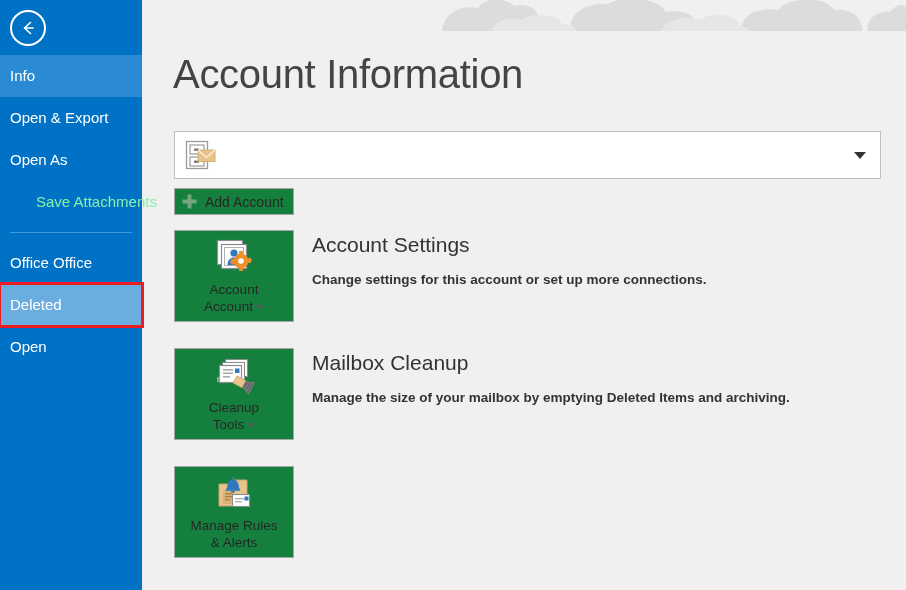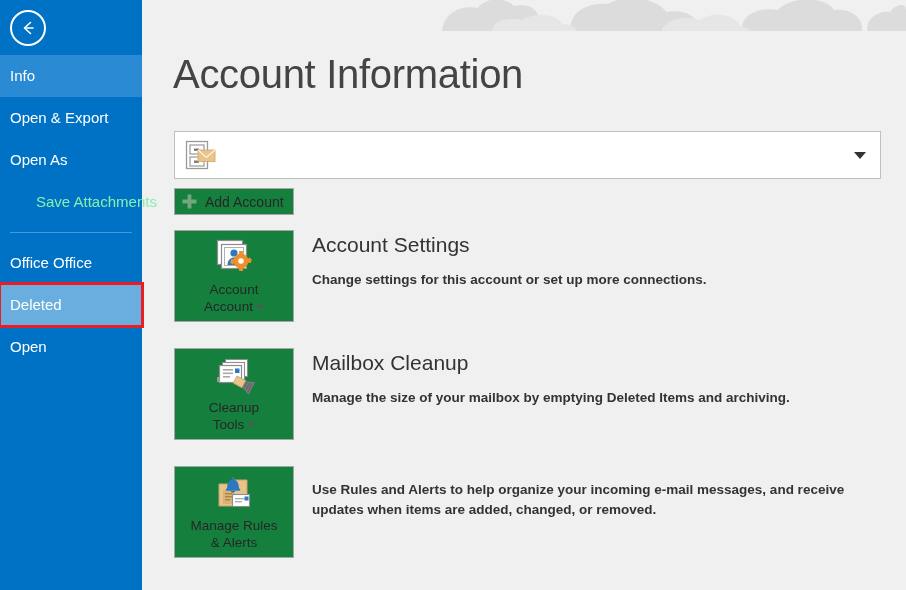--- a/index.html
+++ b/index.html
@@ -399,18 +399,17 @@
             <rect x="22" y="27" width="7" height="1.4" fill="#b0b0b0"></rect>
             <rect x="31.5" y="22.5" width="4" height="4" fill="#2e78c0"></rect>
           </svg>
         </span>
         <span class="flabel">
           <span>Manage Rules</span><br>
           <span>&amp; Alerts</span>
         </span>
       </div>
       <div class="feature-text">
-        <div class="feature-desc">Use Rules and Alerts to help organize your incoming e-mail messages, and receive updates when items are added, changed, or removed.</div>
       </div>
     </div>
 
   </div>
 </div>
 
 </body></html>

